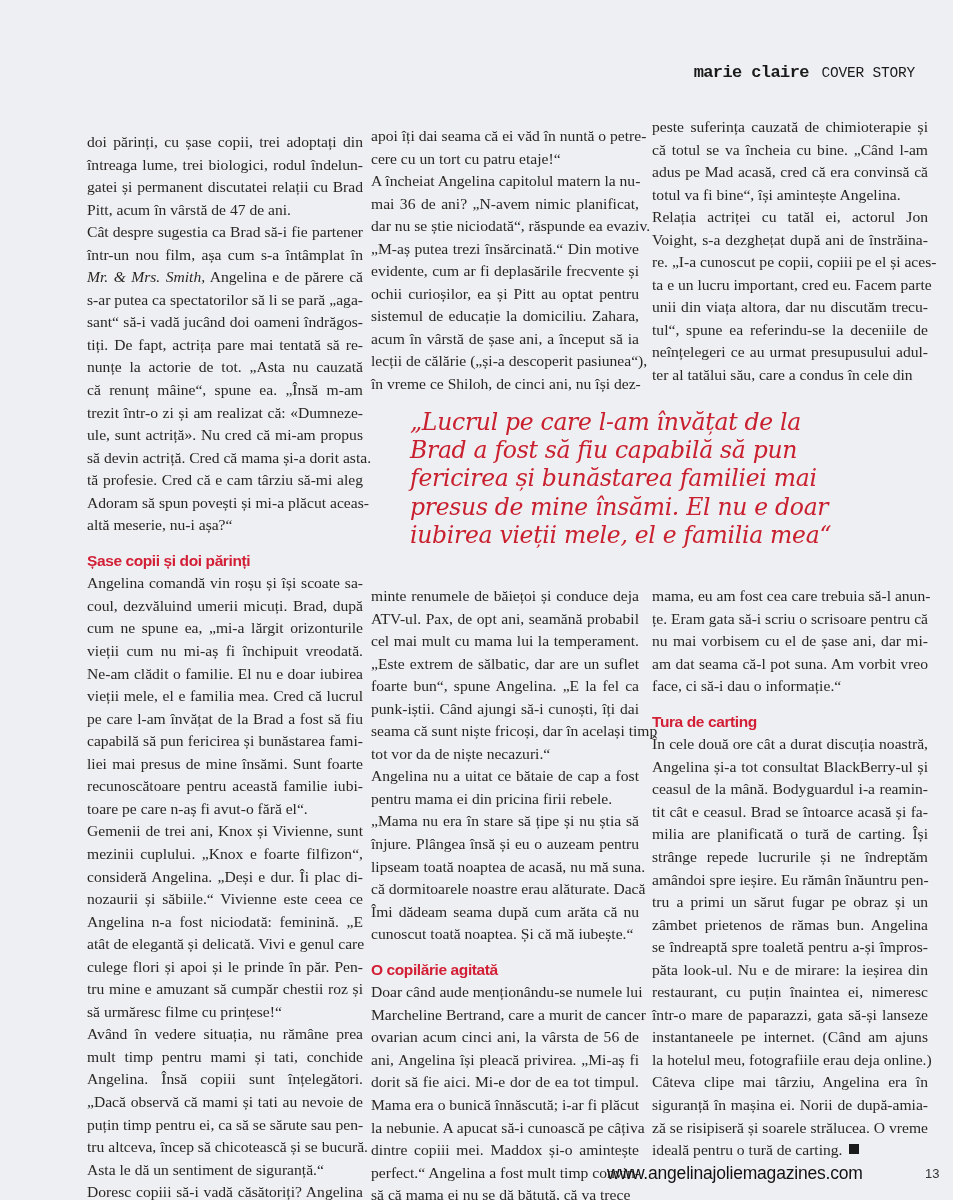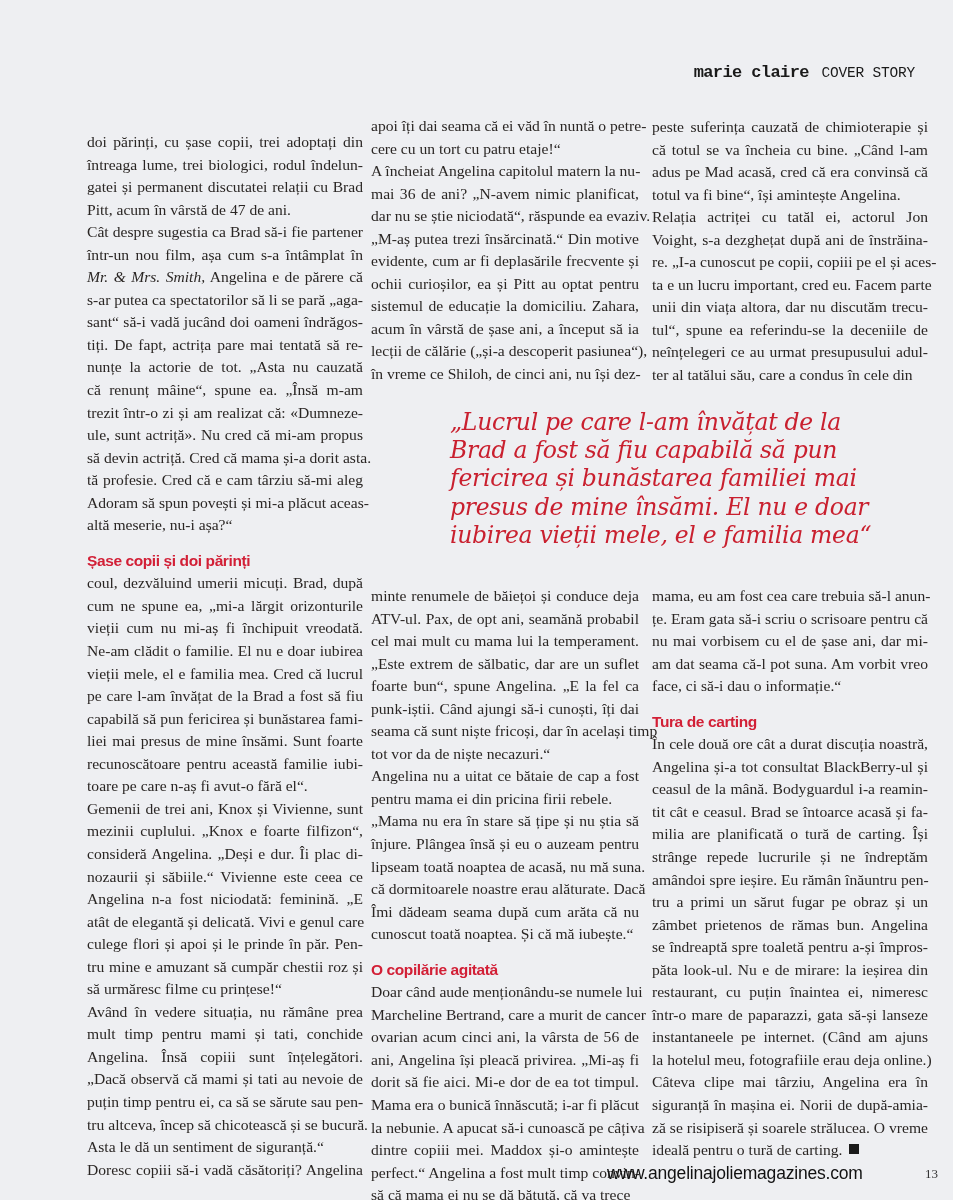--- a/index.html
+++ b/index.html
@@ -16,55 +16,55 @@
     white-space: nowrap;
     margin-top: 30px;
   }
   .header .brand { font-weight: bold; font-size: 17px; letter-spacing: -0.6px; color: #1a1a1a; }
   .header .section { font-size: 14.5px; color: #1a1a1a; letter-spacing: -0.2px; margin-left: 3px; }
 
   .col { position: absolute; font-size: 15.6px; line-height: 22.55px; }
   .col .line { display: block; white-space: nowrap; text-align: justify; text-align-last: justify; height: 22.55px; }
   .col .line.last { text-align-last: left; }
   .col1 { left: 87px; width: 276px; top: 131px; }
-  .col2 { left: 371px; width: 268px; top: 115px; }
+  .col2 { left: 371px; width: 268px; top: 125px; }
   .col3 { left: 652px; width: 276px; top: 116px; }
   .col2b { left: 371px; width: 268px; top: 585px; }
   .col3b { left: 652px; width: 276px; top: 585px; }
 
   .subhead {
     display: block;
     font-family: "Liberation Sans", "DejaVu Sans", sans-serif;
     font-weight: bold; color: #d21f36;
     font-size: 15.5px; letter-spacing: -0.4px;
     height: 22.55px; line-height: 22.55px;
   }
   .gap { display: block; height: 13px; }
   em { font-style: italic; }
 
   .pullquote {
     position: absolute; left: 410px; top: 408px; width: 500px;
     font-family: "DejaVu Serif", "Liberation Serif", serif;
     font-style: italic; color: #c9202f;
     font-size: 23.5px; line-height: 28.2px; letter-spacing: -0.3px;
   }
-  .pullquote .qline { display: block; white-space: nowrap; margin-left: 40px; }
+  .pullquote .qline { display: block; white-space: nowrap; }
 
   .endmark {
     display: inline-block; width: 10px; height: 10px; background: #1a1a1a;
     margin-left: 6px; vertical-align: 1px;
   }
   .footer {
     position: absolute; left: 607px; top: 1163px;
     font-family: "Liberation Sans", "DejaVu Sans", sans-serif;
     font-size: 17.5px; color: #111; letter-spacing: -0.2px; white-space: nowrap;
   }
   .pagenum {
     position: absolute; left: 925px; top: 1166px;
-    font-family: Liberation Serif, serif;
+    font-family: Liberation Sans, sans-serif;
     font-size: 13px; color: #333;
   }
 </style>
 </head>
 <body>
 
 <div class="header">
   <span class="brand">marie claire</span>
   <span class="section">COVER STORY</span>
 </div>
@@ -86,20 +86,21 @@
       <span class="line">trezit într-o zi și am realizat că: «Dumneze-</span>
       <span class="line">ule, sunt actriță». Nu cred că mi-am propus</span>
       <span class="line">să devin actriță. Cred că mama și-a dorit asta.</span>
       <span class="line">tă profesie. Cred că e cam târziu să-mi aleg</span>
       <span class="line">Adoram să spun povești și mi-a plăcut aceas-</span>
       <span class="line last">altă meserie, nu-i așa?“</span>
     </div>
   <span class="gap"></span>
   <span class="subhead">Șase copii și doi părinți</span>
   <div>
+      <span class="line">Angelina comandă vin roșu și își scoate sa-</span>
       <span class="line">coul, dezvăluind umerii micuți. Brad, după</span>
       <span class="line">cum ne spune ea, „mi-a lărgit orizonturile</span>
       <span class="line">vieții cum nu mi-aș fi închipuit vreodată.</span>
       <span class="line">Ne-am clădit o familie. El nu e doar iubirea</span>
       <span class="line">vieții mele, el e familia mea. Cred că lucrul</span>
       <span class="line">pe care l-am învățat de la Brad a fost să fiu</span>
       <span class="line">capabilă să pun fericirea și bunăstarea fami-</span>
       <span class="line">liei mai presus de mine însămi. Sunt foarte</span>
       <span class="line">recunoscătoare pentru această familie iubi-</span>
       <span class="line last">toare pe care n-aș fi avut-o fără el“.</span>

